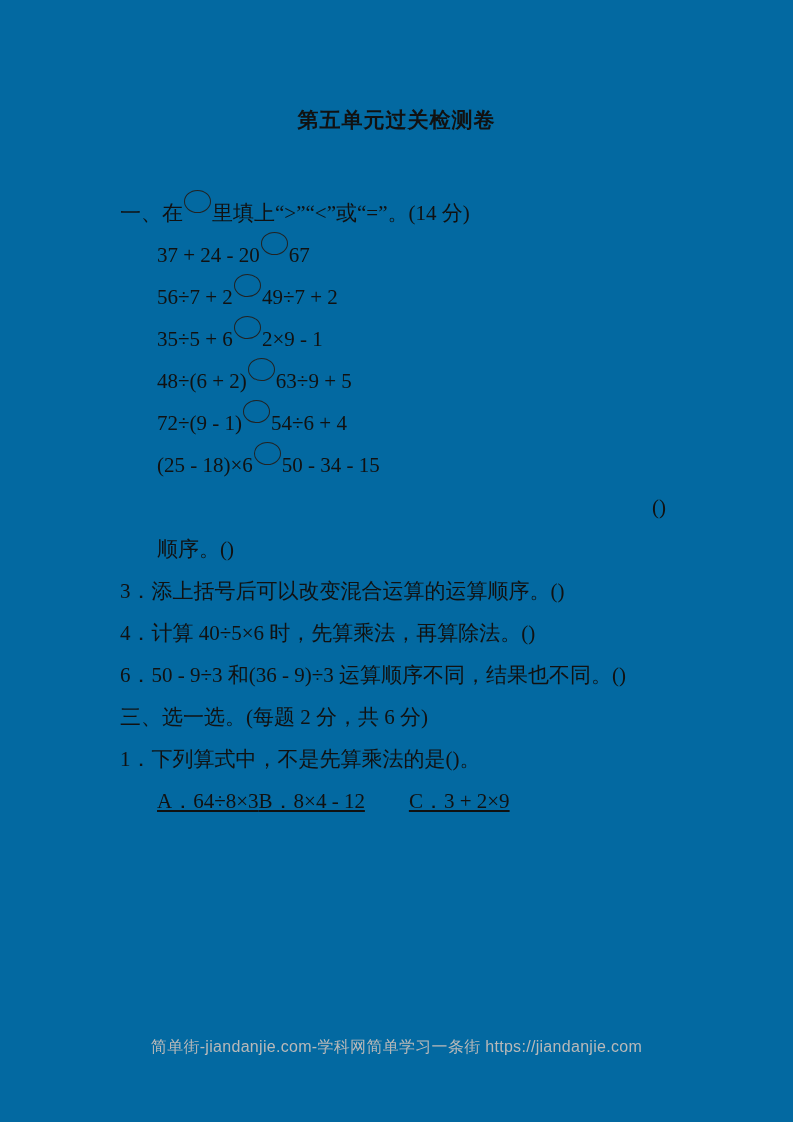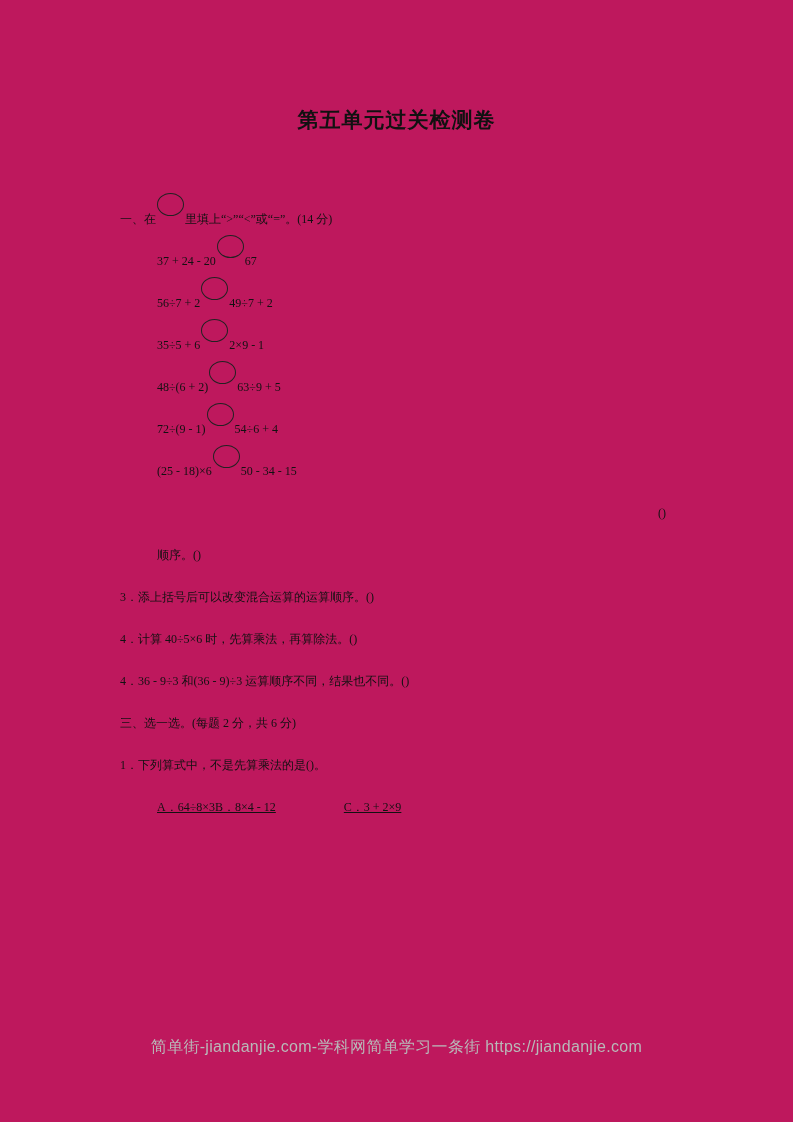--- a/index.html
+++ b/index.html
@@ -4,45 +4,45 @@
 <style>
   * { margin: 0; padding: 0; box-sizing: border-box; }
   html, body { background: #ffffff; }
   body {
     width: 793px; height: 1122px;
     font-family: "Liberation Serif", serif;
     color: #111111;
     position: relative;
     overflow: hidden;
   }
-  .page { position: relative; width: 793px; height: 1122px; background: #be185d; }
+  .page { position: relative; width: 793px; height: 1122px; background: #0369a1; }
   .title {
     position: absolute; top: 106px; left: 0; width: 100%;
     text-align: center;
     font-family: "Liberation Sans", sans-serif;
     font-weight: 700; font-size: 21px; letter-spacing: 1px;
   }
   .content {
-    position: absolute; top: 198px; left: 120px; width: 556px;
-    font-size: 12px;
+    position: absolute; top: 192px; left: 120px; width: 556px;
+    font-size: 21px;
   }
   .line { height: 42px; line-height: 42px; white-space: nowrap; }
   .indent { padding-left: 37px; }
   .right-paren { text-align: right; padding-right: 10px; }
   .circle {
     display: inline-block;
     width: 27px; height: 23px;
     border: 1.3px solid #222222;
     border-radius: 50%;
     background: transparent;
     position: relative; top: 6px; margin: 0 1px;
     transform: translateY(-13px);
   }
   .opt { display: inline-block; text-decoration: underline; }
-  .opt-c { margin-left: 68px; }
+  .opt-c { margin-left: 44px; }
   .footer {
     position: absolute; top: 1037px; left: 0; width: 100%;
     text-align: center;
     font-family: "Liberation Sans", sans-serif;
     font-size: 16px;
     color: #b9b9b9;
     letter-spacing: 0.3px;
   }
 </style>
 </head>
@@ -69,21 +69,21 @@
 
     <div class="line indent"><span>(25 - 18)×6</span><span class="circle"></span><span>50 - 34 - 15</span></div>
 
 
     <div class="line right-paren">()</div>
 
     <div class="line indent">顺序。()</div>
 
     <div class="line">3．添上括号后可以改变混合运算的运算顺序。()</div>
     <div class="line">4．计算 40÷5×6 时，先算乘法，再算除法。()</div>
-    <div class="line">4．36 - 9÷3 和(36 - 9)÷3 运算顺序不同，结果也不同。()</div>
+    <div class="line">6．50 - 9÷3 和(36 - 9)÷3 运算顺序不同，结果也不同。()</div>
 
     <div class="line">三、选一选。(每题 2 分，共 6 分)</div>
 
     <div class="line">1．下列算式中，不是先算乘法的是()。</div>
 
     <div class="line indent"><span class="opt">A．64÷8×3</span><span class="opt">B．8×4 - 12</span><span class="opt opt-c">C．3 + 2×9</span></div>
 
   </div>
 
   <div class="footer">简单街-jiandanjie.com-学科网简单学习一条街 https://jiandanjie.com</div>

